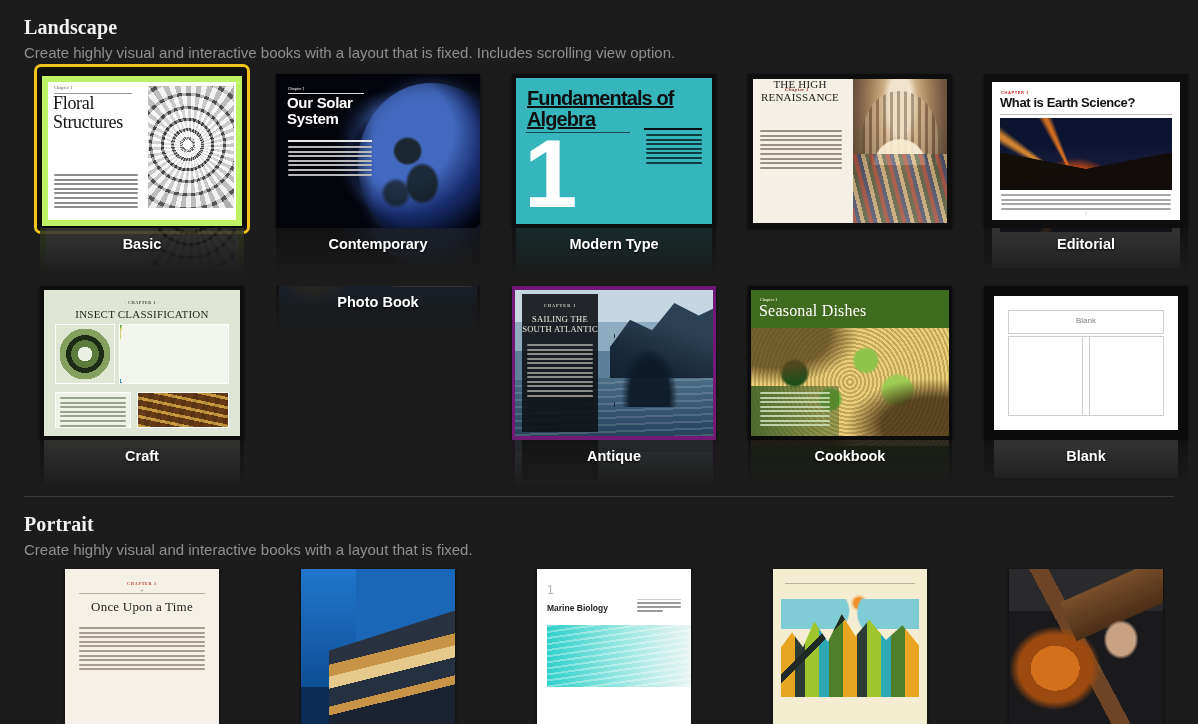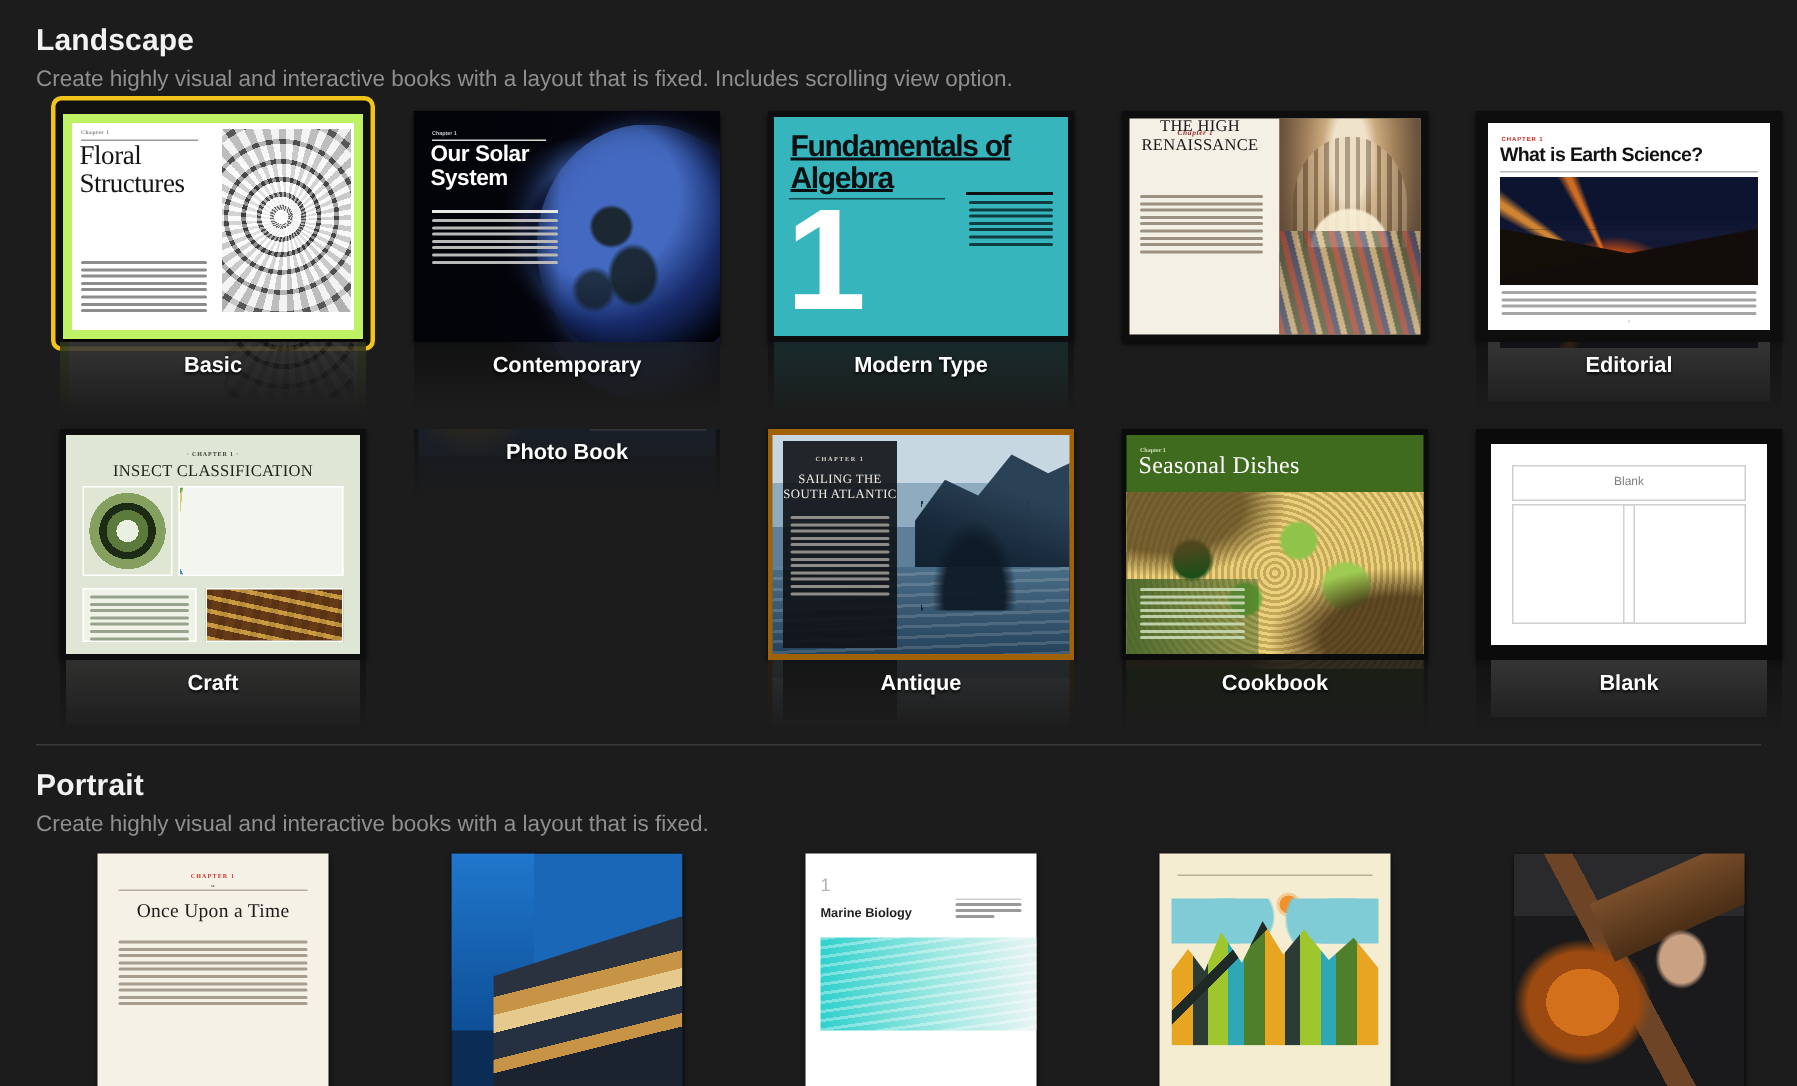--- a/index.html
+++ b/index.html
@@ -8,21 +8,21 @@
     background: #1c1c1c;
     font-family: "Liberation Sans", sans-serif;
     overflow: hidden;
   }
   body { position: relative; }
 
   .section { padding: 0 24px; }
   .section-head { padding-top: 14px; }
   .section-title {
     font-size: 20px; font-weight: bold; color: #f2f2f2;
-    letter-spacing: 0.1px; line-height: 26px;
+    letter-spacing: 0.1px; line-height: 26px; font-family: Liberation Serif, serif;
   }
   .section-sub {
     font-size: 15px; color: #8f8f8f; line-height: 22px; margin-top: 2px;
   }
 
   .divider {
     height: 1px; background: #3a3a3a; margin: 0 24px;
   }
 
   .grid {
@@ -277,21 +277,21 @@
     background: linear-gradient(to top, #17240c, #3c5a24 60%, rgba(60,90,36,0));
   }
   .t-photo .card{ position:absolute; right:9px; top:47px; width:78px; bottom:9px; background:#fff; }
   .t-photo .cnum{ position:absolute; right:76px; top:53px; font:400 4px "Liberation Sans",sans-serif; color:#999;}
   .t-photo .ctl{ position:absolute; right:9px; top:62px; width:78px; padding-left:6px;
     font:400 8px "Liberation Sans",sans-serif; color:#2a2a2a; line-height:9.5px; letter-spacing:.6px;}
   .t-photo .body{ right:15px; top:86px; width:66px; }
   .t-photo .body i{ background:#b0b0b0; }
 
   
-  .t-antique { background:#a16207; }
+  .t-antique { background:#701a75; }
   .t-antique .scene{
     position:absolute; left:3px; top:4px; right:3px; bottom:4px; overflow:hidden;
     background:
       linear-gradient(to bottom, #c6d7e2 0 22%, #8fabc0 22% 42%, #5d7f99 42% 64%, #3e5c74 64% 100%);
   }
   .t-antique .cliff{
     position:absolute; right:-4%; top:6%; width:56%; height:72%;
     background: linear-gradient(200deg, #2b4256 0 30%, #17293a 60%, #0e1c29 100%);
     clip-path: polygon(0 46%, 18% 20%, 38% 30%, 58% 4%, 80% 16%, 100% 6%, 100% 100%, 0 100%);
   }

